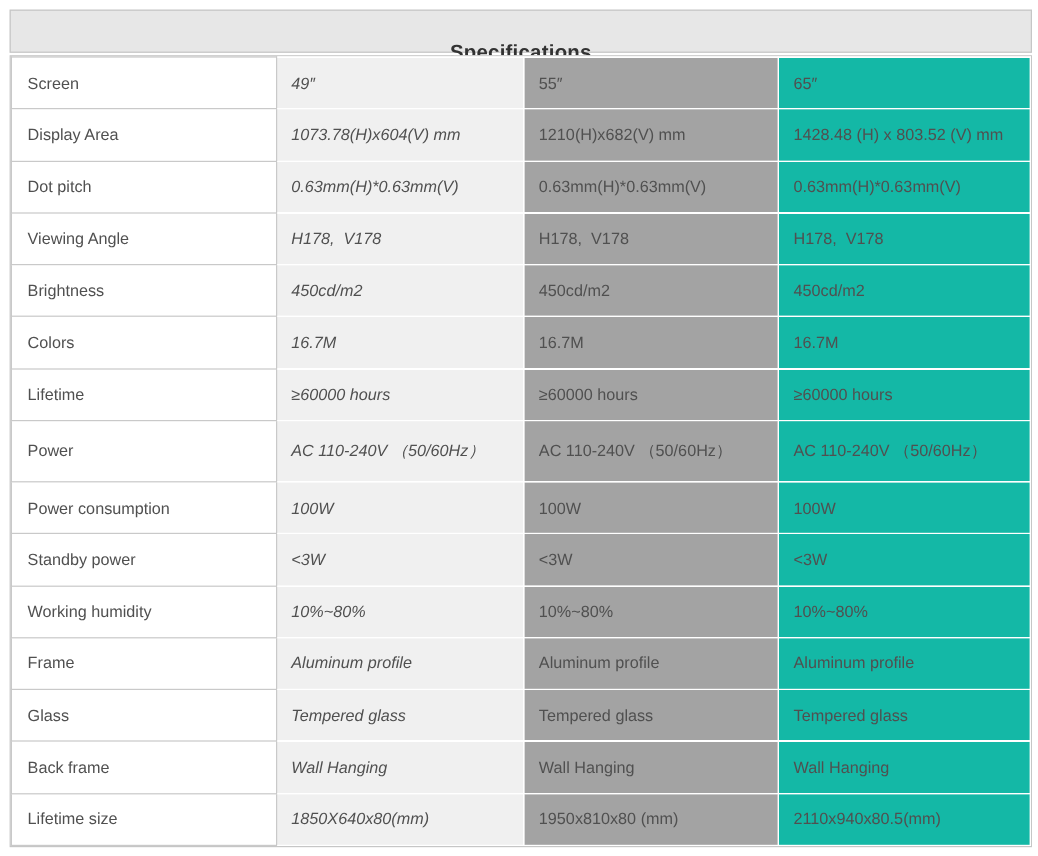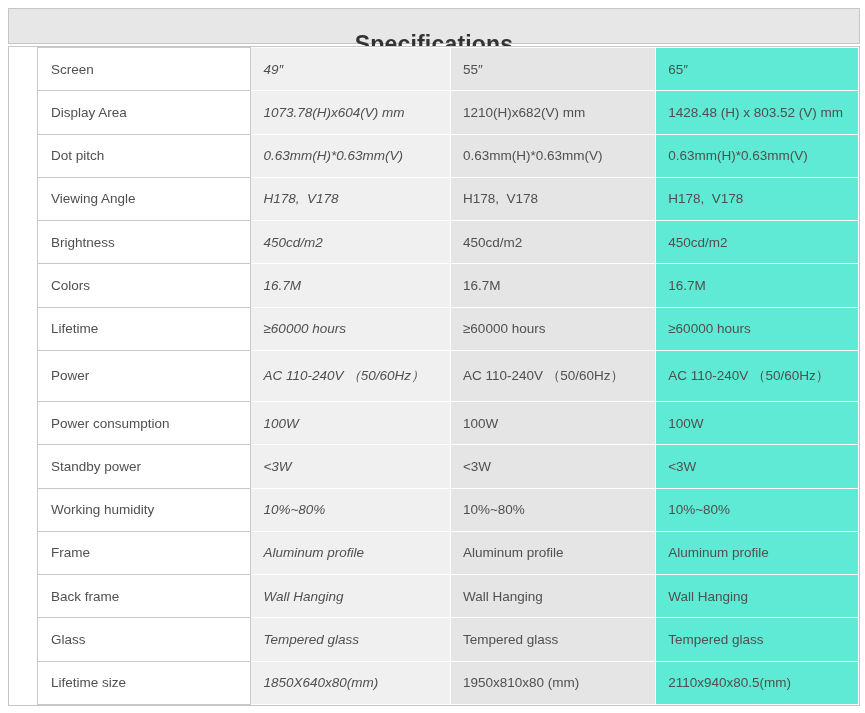--- a/index.html
+++ b/index.html
@@ -10,45 +10,45 @@
   }
   .page { position: relative; width: 865px; height: 713px; background: #ffffff; }
 
   .title-bar {
     position: absolute; left: 8px; top: 8px;
     width: 852px; height: 36px; box-sizing: border-box;
     background: #e7e7e7; border: 1px solid #c6c6c6;
     display: flex; align-items: center; justify-content: center;
   }
   .title-bar .title-text {
-    font-size: 23px; font-weight: bold; color: #333333;
+    font-size: 17px; font-weight: bold; color: #333333;
     letter-spacing: 0.2px;
     margin-top: 36px;
   }
 
   .table-wrap {
     position: absolute; left: 8px; top: 46px;
     width: 852px; height: 660px; box-sizing: border-box;
-    border: 1px solid #c6c6c6; background: #ffffff; padding-left: 28px;
+    border: 1px solid #c6c6c6; background: #ffffff;
   }
   table {
     width: 100%; height: 100%;
     border-collapse: collapse; table-layout: fixed;
   }
   td {
     font-size: 13.5px; color: #505050;
     padding: 0 6px 0 13px;
     vertical-align: middle;
     white-space: pre; overflow: hidden;
   }
   td.label { background: #ffffff; border: 1px solid #c9c9c9; }
   td.v     { border: 1px solid #ffffff; padding-left: 12px; }
   td.c2    { background: #f0f0f0; font-style: italic; }
-  td.c3    { background: #e5e5e5; }
-  td.c4    { background: #5eead4; margin-top: 12px; }
+  td.c3    { background: #a3a3a3; }
+  td.c4    { background: #14b8a6; margin-top: 12px; }
 </style>
 </head>
 <body>
 
 <div class="page">
 
   <div class="title-bar">
     <span class="title-text">Specifications</span>
   </div>
 
@@ -127,30 +127,30 @@
     <td class="v c3">10%~80%</td>
     <td class="v c4">10%~80%</td>
   </tr>
           <tr>
     <td class="label">Frame</td>
     <td class="v c2">Aluminum profile</td>
     <td class="v c3">Aluminum profile</td>
     <td class="v c4">Aluminum profile</td>
   </tr>
           <tr>
+    <td class="label">Glass</td>
+    <td class="v c2">Tempered glass</td>
+    <td class="v c3">Tempered glass</td>
+    <td class="v c4">Tempered glass</td>
+  </tr>
+          <tr>
     <td class="label">Back frame</td>
     <td class="v c2">Wall Hanging</td>
     <td class="v c3">Wall Hanging</td>
     <td class="v c4">Wall Hanging</td>
-  </tr>
-          <tr>
-    <td class="label">Glass</td>
-    <td class="v c2">Tempered glass</td>
-    <td class="v c3">Tempered glass</td>
-    <td class="v c4">Tempered glass</td>
   </tr>
           <tr>
     <td class="label">Lifetime size</td>
     <td class="v c2">1850X640x80(mm)</td>
     <td class="v c3">1950x810x80 (mm)</td>
     <td class="v c4">2110x940x80.5(mm)</td>
   </tr>
         </tbody>
     </table>
   </div>

